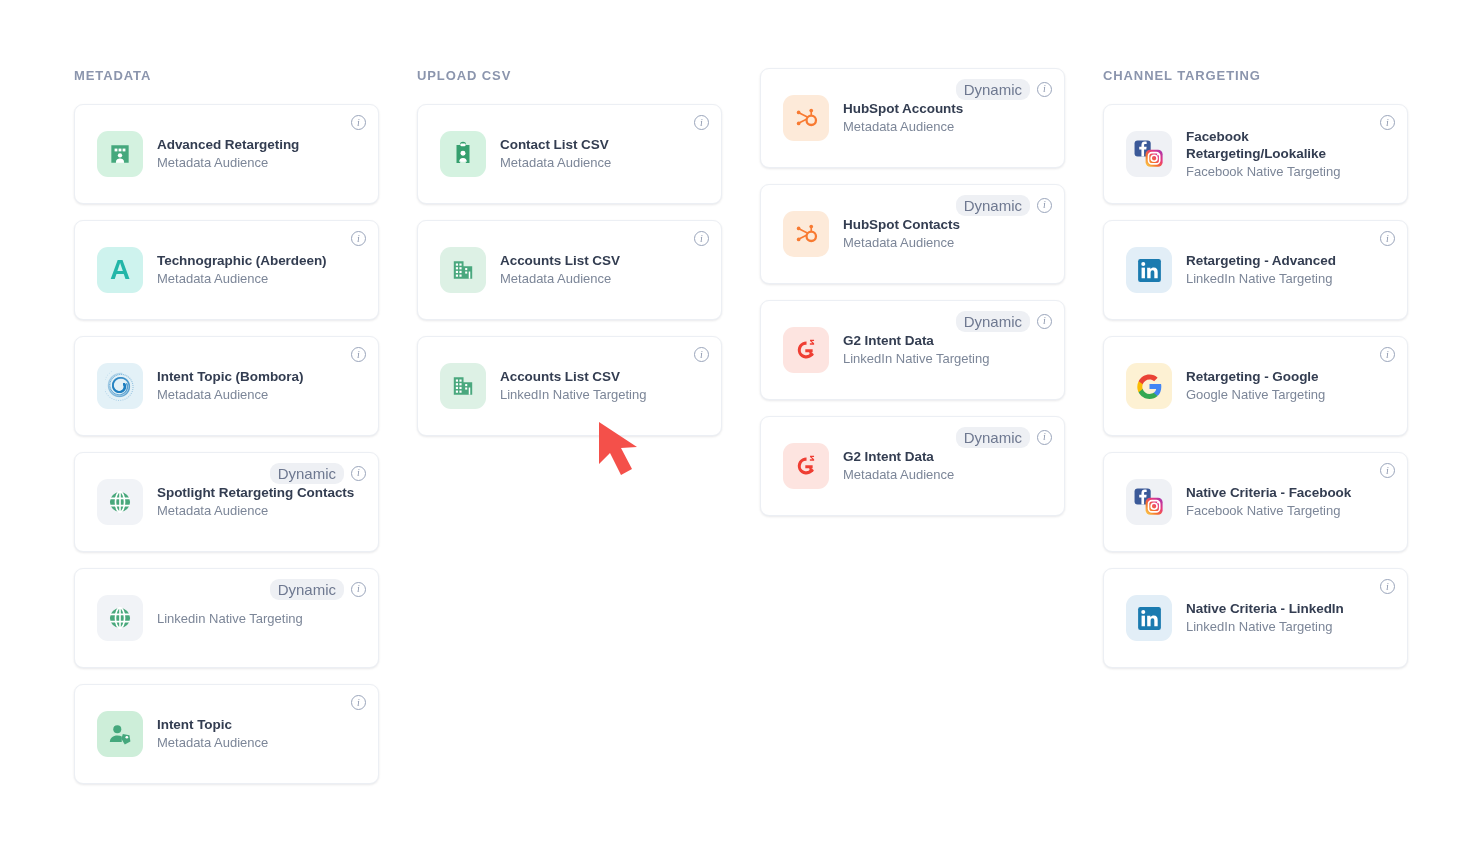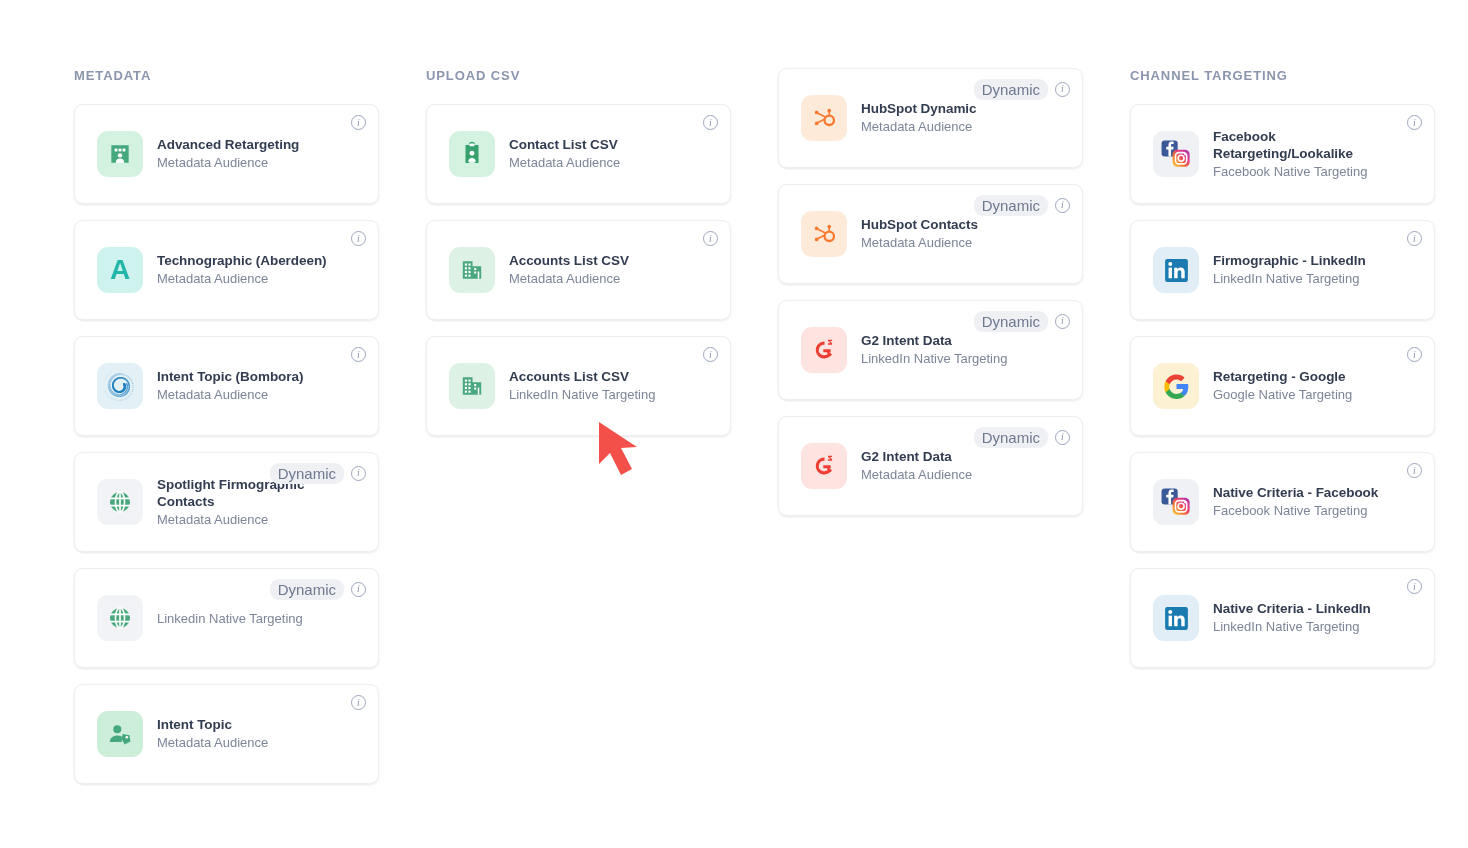--- a/index.html
+++ b/index.html
@@ -11,21 +11,21 @@
     overflow: hidden;
   }
   .board {
     position: relative;
     width: 1468px;
     height: 848px;
     padding: 68px 0 0 0;
   }
   .columns {
     display: flex;
-    gap: 17px;
+    gap: 8px;
     padding-left: 74px;
   }
   .column { width: 335px; flex: 0 0 335px; }
   .col-header {
     font-size: 13px;
     font-weight: 700;
     letter-spacing: 0.9px;
     color: #8b95ad;
     text-transform: uppercase;
     margin-bottom: 20px;
@@ -388,21 +388,21 @@
                 <circle cx="12" cy="12" r="9.3" fill="#49a87c"></circle>
                 <g stroke="#ffffff" stroke-width="1.5" fill="none">
                   <ellipse cx="12" cy="12" rx="4.2" ry="9.3"></ellipse>
                   <line x1="2.8" y1="8.6" x2="21.2" y2="8.6"></line>
                   <line x1="2.8" y1="15.4" x2="21.2" y2="15.4"></line>
                   <line x1="12" y1="2.7" x2="12" y2="21.3"></line>
                 </g>
               </svg>
             </div>
             <div class="card-text">
-              <div class="card-title">Spotlight Firmographic Contacts</div>
+              <div class="card-title">Spotlight Retargeting Contacts</div>
               <div class="card-sub">Metadata Audience</div>
             </div>
             <div class="card-meta">
               <span class="badge">Dynamic</span>
               <span class="info-icon">i</span>
             </div>
           </div>
           <div class="card">
             <div class="icon-tile" style="background: rgb(241, 243, 247);">
               <svg width="26" height="26" viewBox="0 0 24 24">
@@ -528,21 +528,21 @@
                   <path d="M8.5 10.2l9 4.6"></path>
                   <path d="M8.5 21.4l8-4"></path>
                 </g>
                 <circle cx="22" cy="18.6" r="5.4" fill="none" stroke="#f87a31" stroke-width="2.6"></circle>
                 <circle cx="7.6" cy="9.6" r="2.1" fill="#f87a31"></circle>
                 <circle cx="7.6" cy="22.2" r="2.1" fill="#f87a31"></circle>
                 <circle cx="22" cy="7.4" r="2.1" fill="#f87a31"></circle>
               </svg>
             </div>
             <div class="card-text">
-              <div class="card-title">HubSpot Dynamic</div>
+              <div class="card-title">HubSpot Accounts</div>
               <div class="card-sub">Metadata Audience</div>
             </div>
             <div class="card-meta">
               <span class="badge">Dynamic</span>
               <span class="info-icon">i</span>
             </div>
           </div>
           <div class="card">
             <div class="icon-tile" style="background: rgb(253, 234, 217);">
               <svg width="28" height="28" viewBox="0 0 32 32">
@@ -637,21 +637,21 @@
           <div class="card">
             <div class="icon-tile" style="background: rgb(226, 238, 247);">
               <svg width="27" height="27" viewBox="0 0 32 32">
                 <rect x="2.5" y="2.5" width="27" height="27" rx="2.6" fill="#1b7bb0"></rect>
                 <rect x="6.6" y="12.6" width="4" height="12.6" fill="#ffffff"></rect>
                 <circle cx="8.6" cy="8.3" r="2.4" fill="#ffffff"></circle>
                 <path d="M13.2 12.6h3.9v1.8c.8-1.3 2.2-2.1 4-2.1 3.1 0 4.6 1.9 4.6 5.4v7.5h-4v-6.7c0-1.8-.6-2.8-2-2.8-1.5 0-2.4 1-2.4 2.9v6.6h-4z" fill="#ffffff"></path>
               </svg>
             </div>
             <div class="card-text">
-              <div class="card-title">Firmographic - LinkedIn</div>
+              <div class="card-title">Retargeting - Advanced</div>
               <div class="card-sub">LinkedIn Native Targeting</div>
             </div>
             <div class="card-meta">
               <span class="info-icon">i</span>
             </div>
           </div>
           <div class="card">
             <div class="icon-tile" style="background: rgb(253, 241, 211);">
               <svg width="27" height="27" viewBox="0 0 48 48">
                 <path fill="#4285f4" d="M45 24.3c0-1.6-.15-3.1-.43-4.6H24v8.7h11.8c-.5 2.8-2 5.1-4.3 6.7v5.5h7c4.1-3.8 6.5-9.4 6.5-16.3z"></path>

